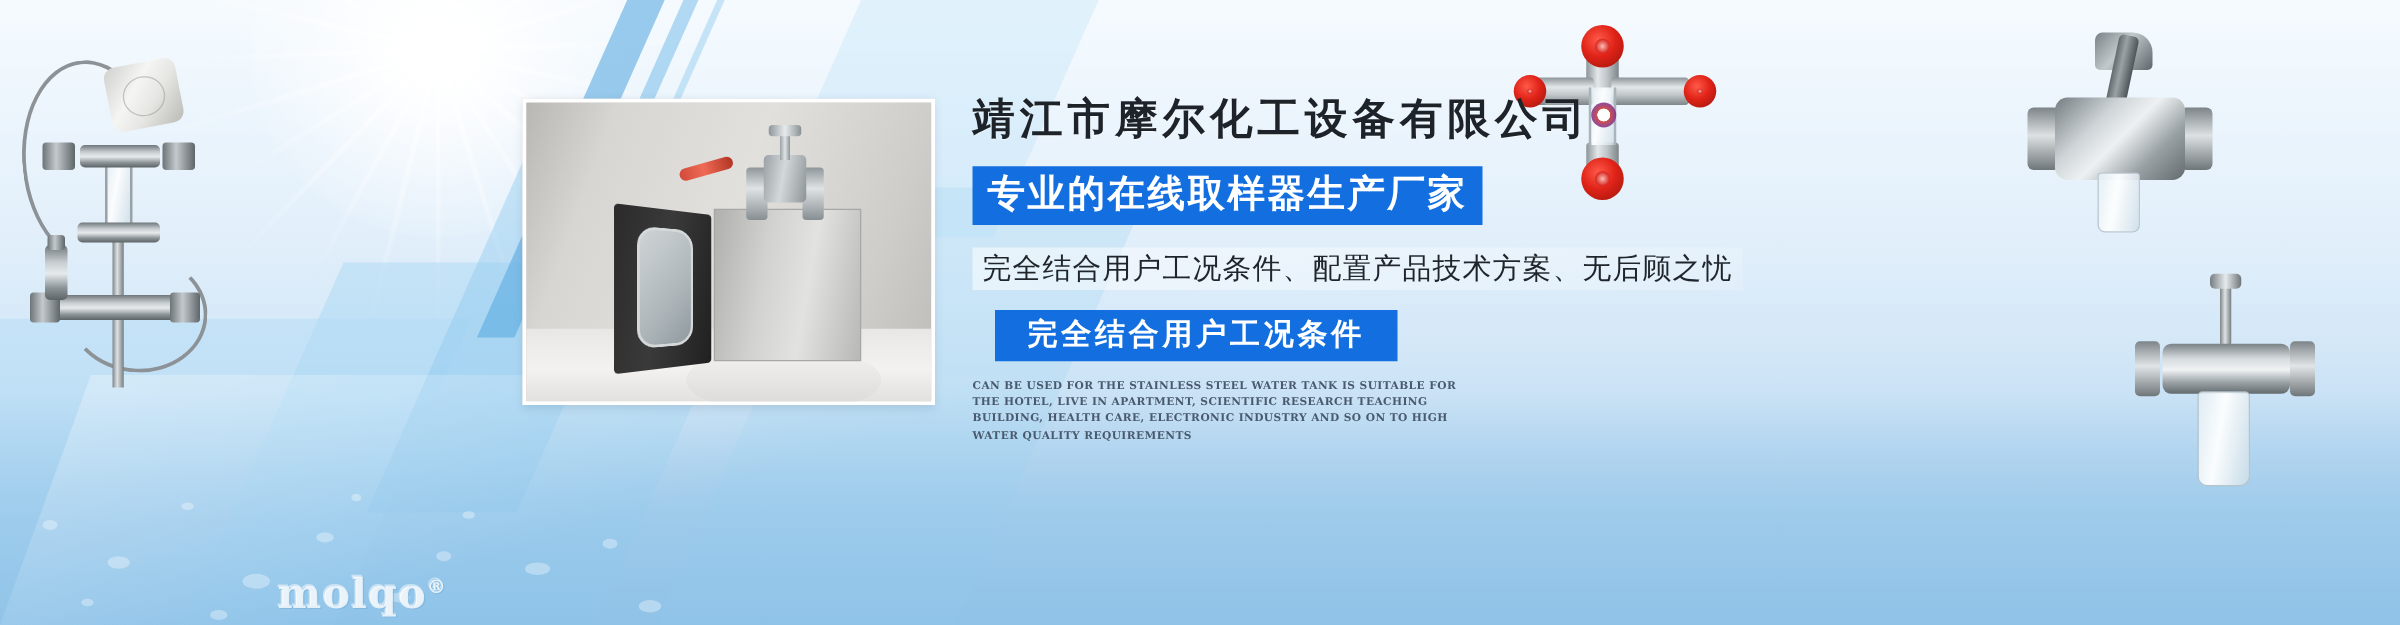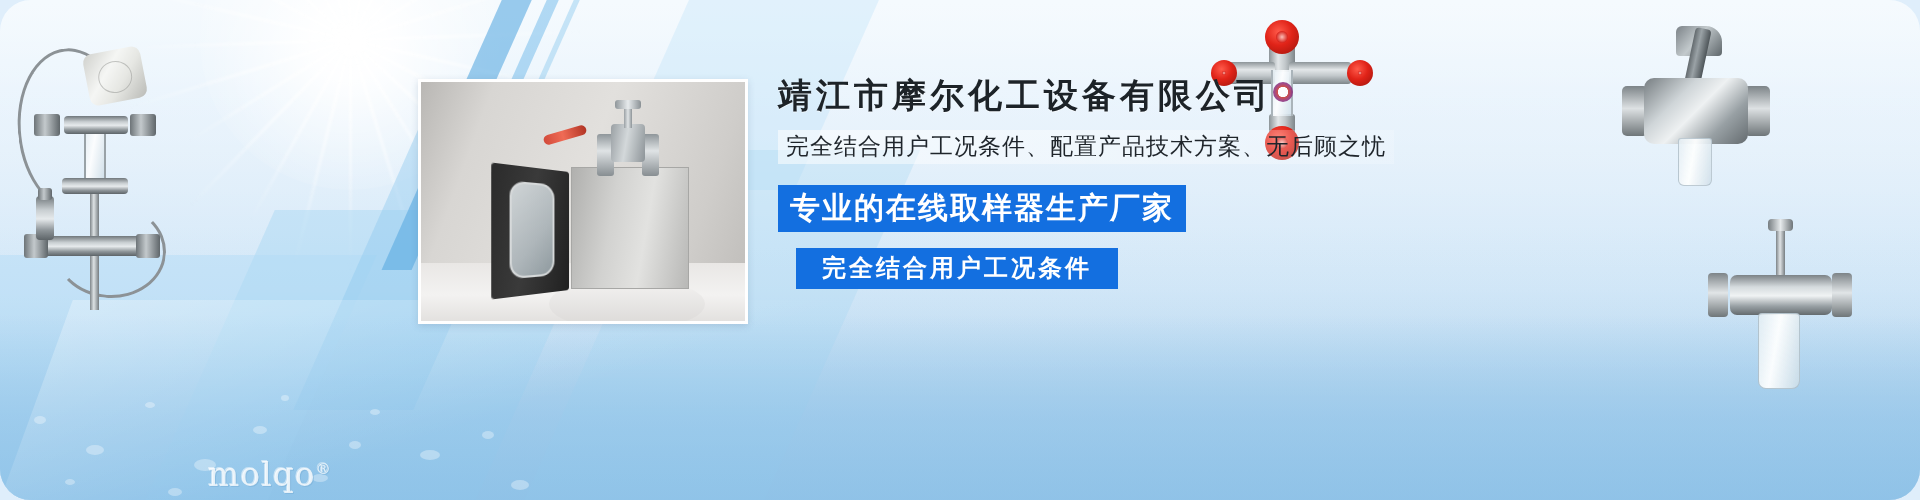--- a/index.html
+++ b/index.html
@@ -10,21 +10,20 @@
     position:relative;
   }
 
   
   .banner{
     position:absolute; inset:0;
     width:1920px; height:500px;
     overflow:hidden;
     background:
       linear-gradient(180deg,#eaf5fd 0%,#e3f0fb 30%,#d6e9f8 58%,#c3dcf1 78%,#b9d7ef 100%);
-    border-radius: 31px;
   }
 
   
   .sky-wash{
     position:absolute; inset:0;
     background:linear-gradient(180deg,
       rgba(255,255,255,.55) 0%,
       rgba(255,255,255,.18) 22%,
       rgba(255,255,255,0) 45%,
       rgba(150,200,235,.18) 72%,
@@ -266,23 +265,23 @@
     font-weight:700;
     letter-spacing:.35px;
     line-height:1.55;
     color:#4a5a6e;
     width:408px;
     text-transform:uppercase;
   }
 
   
   .watermark{
-    position:absolute; left:208px; top:455px;
+    position:absolute; left:222px; top:455px;
     font-family:"DejaVu Serif","Liberation Serif",serif;
-    font-weight:400;
+    font-weight:700;
     font-size:33px;
     letter-spacing:1px;
     color:rgba(255,255,255,.78);
     text-shadow:
       1px 1px 0 rgba(120,175,215,.55),
       -1px -1px 0 rgba(255,255,255,.5);
     white-space:nowrap;
   }
   .watermark sup{ font-size:15px; vertical-align:super; }
 </style>
@@ -414,25 +413,26 @@
     <div class="s-knob"></div>
     <div class="s-fl" style="left:8px"></div>
     <div class="s-fl" style="left:132px"></div>
     <div class="s-body"></div>
     <div class="s-glass"></div>
   </div>
 
   <div class="text-block">
     <div class="company-name">靖江市摩尔化工设备有限公司</div>
 
+    <div><span class="tagline">专业的在线取样器生产厂家</span></div>
+
     <div><span class="subline">完全结合用户工况条件、配置产品技术方案、无后顾之忧</span></div>
 
-    <div><span class="tagline">专业的在线取样器生产厂家</span></div>
-
     <div><span class="custom-band">完全结合用户工况条件</span></div>
 
+    <div class="eng-desc">CAN BE USED FOR THE STAINLESS STEEL WATER TANK IS SUITABLE FOR THE HOTEL, LIVE IN APARTMENT, SCIENTIFIC RESEARCH TEACHING BUILDING, HEALTH CARE, ELECTRONIC INDUSTRY AND SO ON TO HIGH WATER QUALITY REQUIREMENTS</div>
   </div>
 
   <div class="watermark">
     <span>molqo</span><sup>®</sup>
   </div>
 
 </div>
 
 </body></html>

